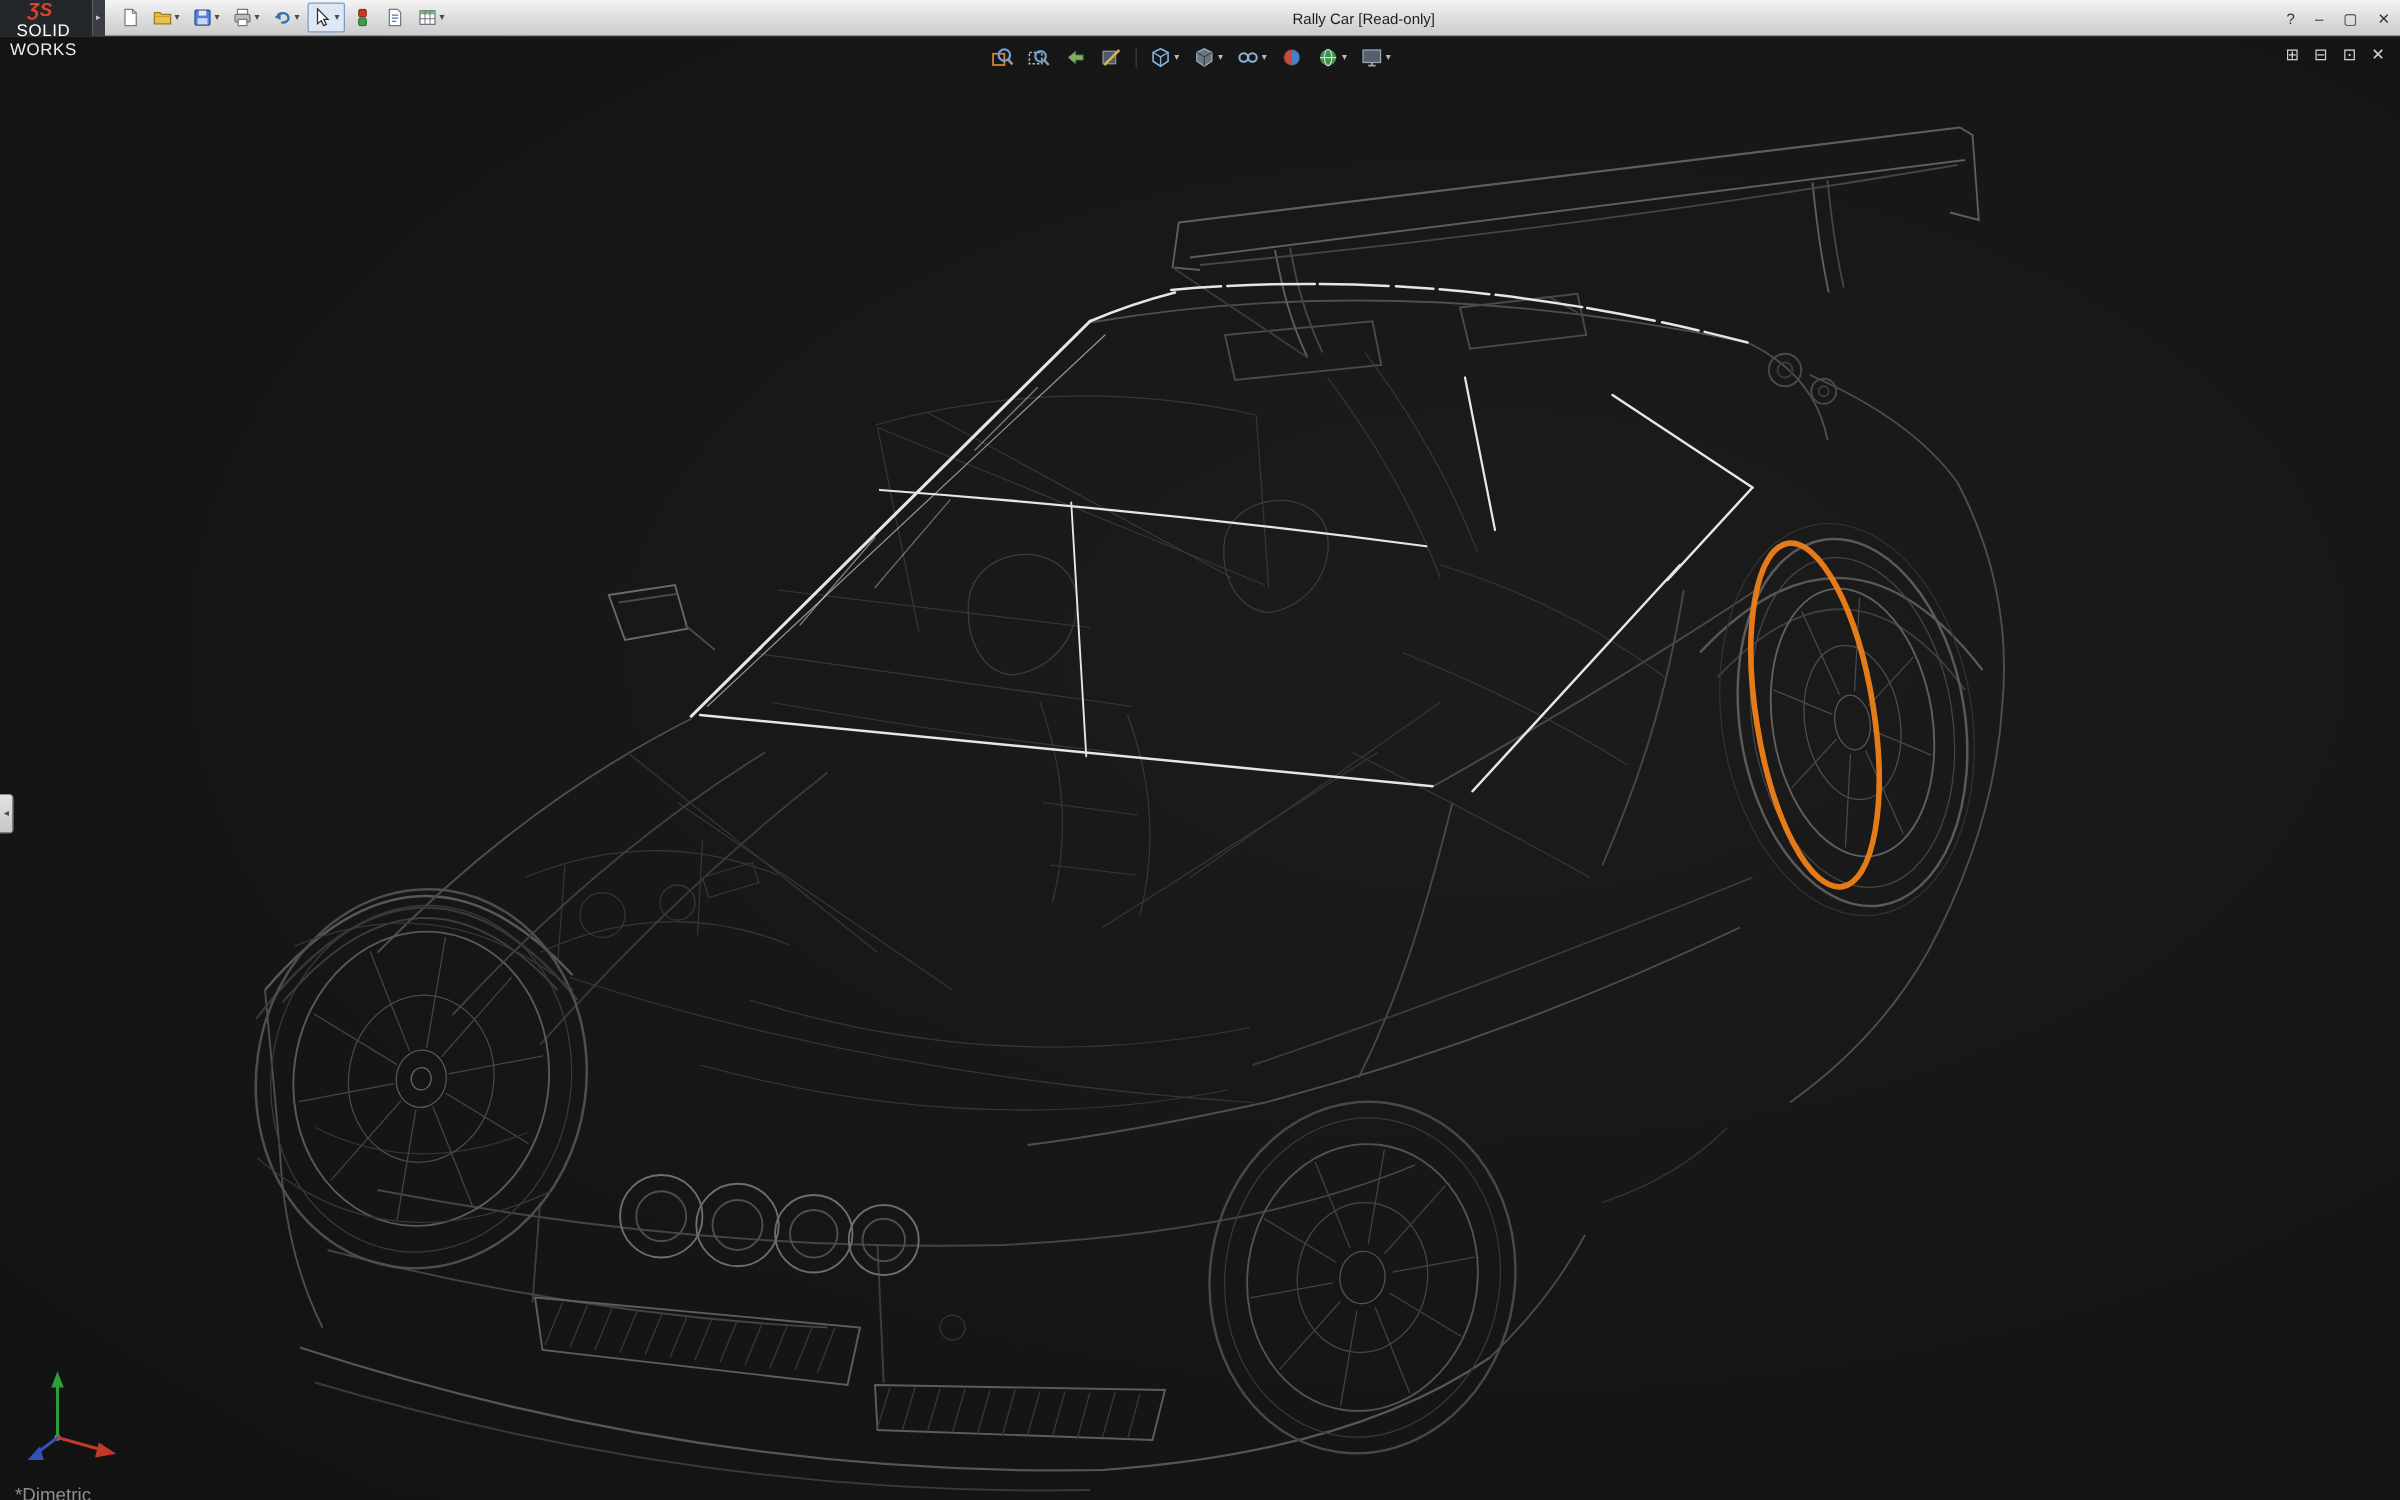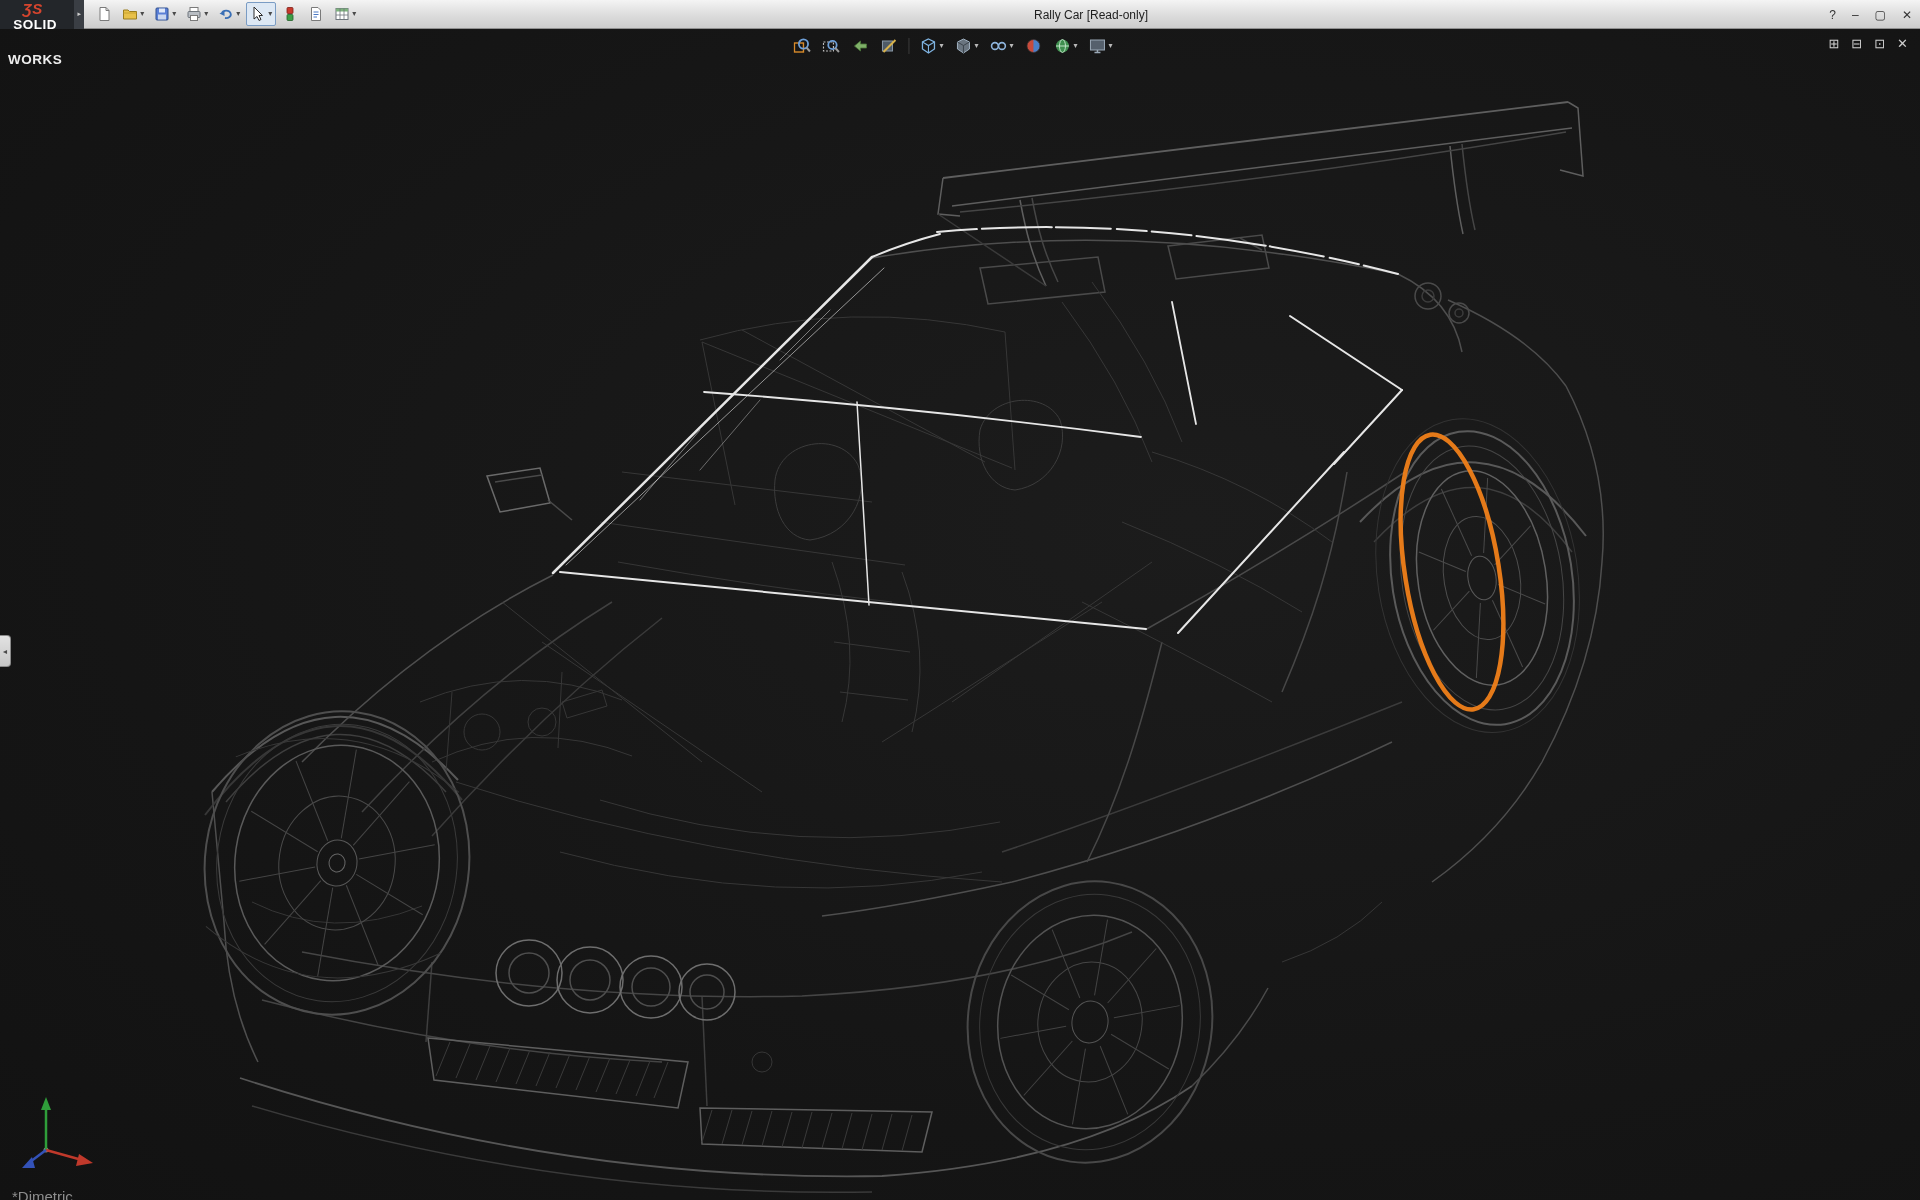--- a/index.html
+++ b/index.html
@@ -6,22 +6,22 @@
   html,body { width:1920px; height:1200px; overflow:hidden; background:#161616;
               font-family:"Liberation Sans", sans-serif; }
 
   
   .titlebar { position:absolute; top:0; left:0; width:1920px; height:29px; z-index:20;
               background:linear-gradient(#f4f4f4, #dcdcdc 55%, #cccccc);
               border-bottom:1px solid #8f8f8f; display:flex; align-items:center; }
   .brand { height:29px; background:#23262a; color:#fff; display:flex; align-items:center;
            padding:0 12px 0 8px; font-size:13.5px; letter-spacing:0.5px;flex-direction:column; }
   .brand-mark { color:#d6452e; font-weight:bold; font-style:italic; margin-right:5px; font-size:15px; }
-  .brand-bold { font-weight:bold; }
-  .brand-light { font-weight:bold; opacity:.92;margin-top:20px; }
+  .brand-bold { font-weight:normal; }
+  .brand-light { font-weight:normal; opacity:.92; }
   .brand-tab { width:10px; height:29px; background:#3a3e44; color:#cfcfcf; font-size:7px;
                display:flex; align-items:center; justify-content:center; }
   .tb-group { display:flex; align-items:center; margin-left:8px; gap:2px; }
   .tb-btn { height:24px; display:flex; align-items:center; justify-content:center;
             padding:0 3px; border:1px solid transparent; border-radius:2px; }
   .tb-btn.active { border-color:#7a9cc4; background:#dde8f4; }
   .tb-btn svg { display:block; }
   .caret { font-size:8px; color:#4a4a4a; margin-left:2px; line-height:1; }
   .win-title { position:absolute; left:1091px; top:0; height:29px; transform:translateX(-50%);
                display:flex; align-items:center; font-size:12px; color:#1e1e1e; white-space:nowrap; }

